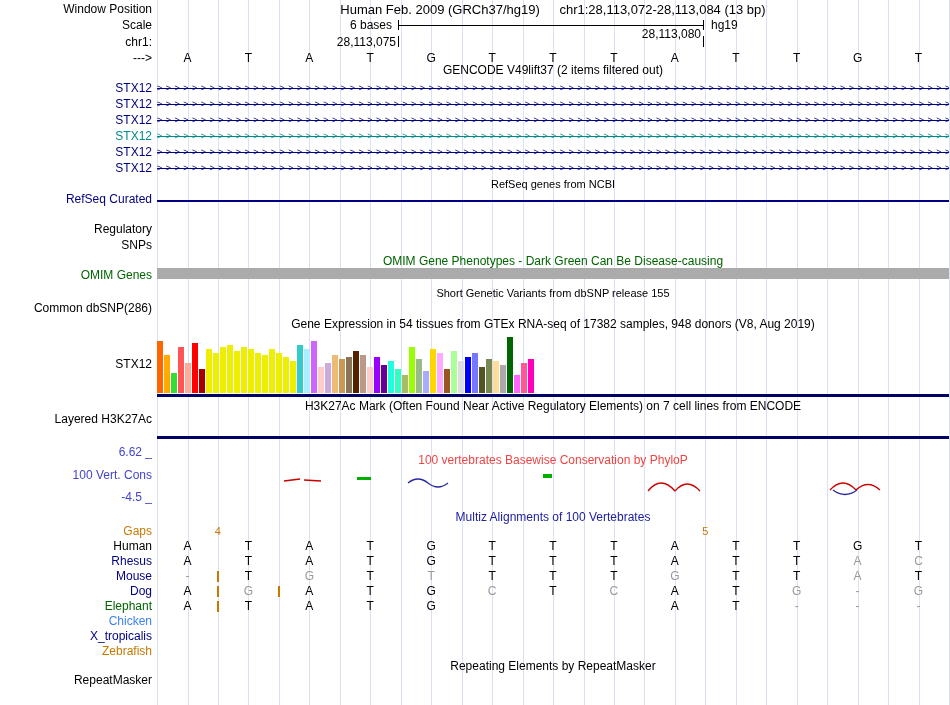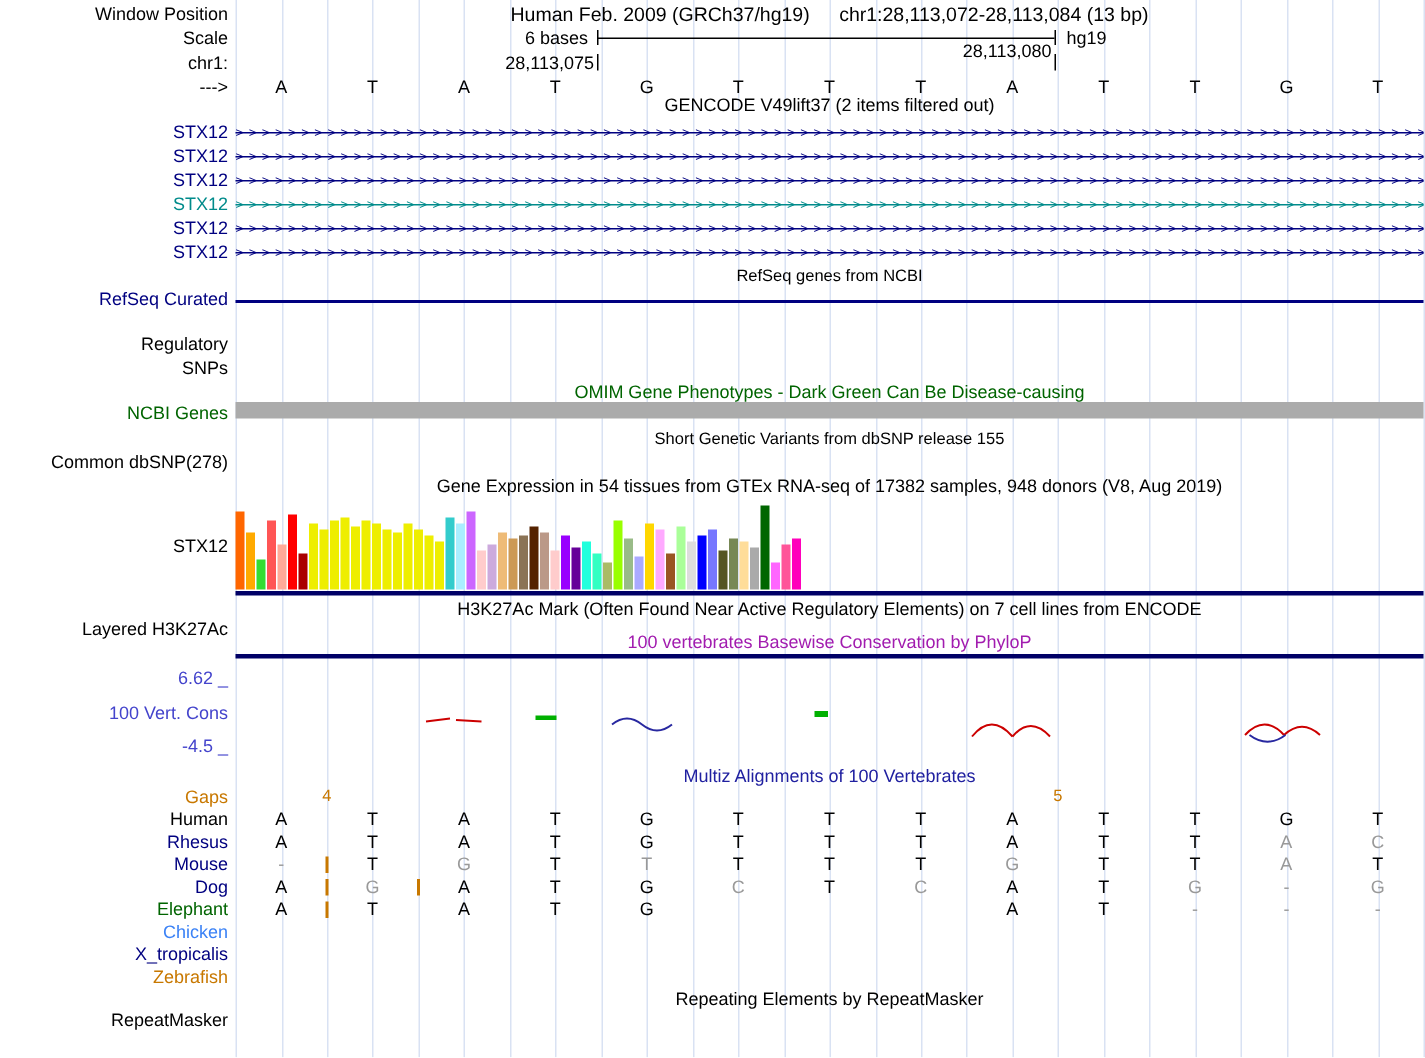--- a/index.html
+++ b/index.html
@@ -53,36 +53,36 @@
   <div class="title" style="top:64px">GENCODE V49lift37 (2 items filtered out)</div>
 
   <div class="title sm" style="top:178px">RefSeq genes from NCBI</div>
   <div class="lbl" style="top:193px;color:#000080">RefSeq Curated</div>
   <div class="trackbar" style="top:200px;height:2px;background:#000080"></div>
 
   <div class="lbl" style="top:223px">Regulatory</div>
   <div class="lbl" style="top:239px">SNPs</div>
 
   <div class="title" style="top:255px;color:#006400">OMIM Gene Phenotypes - Dark Green Can Be Disease-causing</div>
-  <div class="lbl" style="top:269px;color:#006400">NCBI Genes</div>
+  <div class="lbl" style="top:269px;color:#006400">OMIM Genes</div>
   <div class="trackbar" style="top:268px;height:11px;background:#ababab"></div>
 
   <div class="title sm" style="top:287px">Short Genetic Variants from dbSNP release 155</div>
-  <div class="lbl" style="top:302px">Common dbSNP(278)</div>
+  <div class="lbl" style="top:302px">Common dbSNP(286)</div>
 
   <div class="title" style="top:318px">Gene Expression in 54 tissues from GTEx RNA-seq of 17382 samples, 948 donors (V8, Aug 2019)</div>
   <div class="lbl" style="top:358px">STX12</div>
 
   <div class="sep" style="top:394px"></div>
 
   <div class="title" style="top:400px">H3K27Ac Mark (Often Found Near Active Regulatory Elements) on 7 cell lines from ENCODE</div>
   <div class="lbl" style="top:413px">Layered H3K27Ac</div>
   <div class="sep" style="top:436px"></div>
 
-  <div class="title" style="top:422px;color:#a21caf">100 vertebrates Basewise Conservation by PhyloP</div>
+  <div class="title" style="top:454px;color:#ef4444">100 vertebrates Basewise Conservation by PhyloP</div>
   <div class="lbl" style="top:446px;color:#4444cc">6.62 _</div>
   <div class="lbl" style="top:469px;color:#4444cc">100 Vert. Cons</div>
   <div class="lbl" style="top:491px;color:#4444cc">-4.5 _</div>
 
   <div style="position:absolute;left:157px;top:460px;width:792px;height:48px;z-index:1">
     <svg width="792" height="48" viewBox="0 0 792 48">
       <path d="M127,21 l16,-2 M147,20 l17,1" stroke="#cc0000" fill="none" stroke-width="1.3"></path>
       <rect x="200" y="17" width="14" height="3" fill="#00b000"></rect>
       <path d="M251,23 q10,-8 20,0 q10,8 20,0" stroke="#2828a0" fill="none" stroke-width="1.3"></path>
       <rect x="386" y="14" width="9" height="4" fill="#00b000"></rect>

